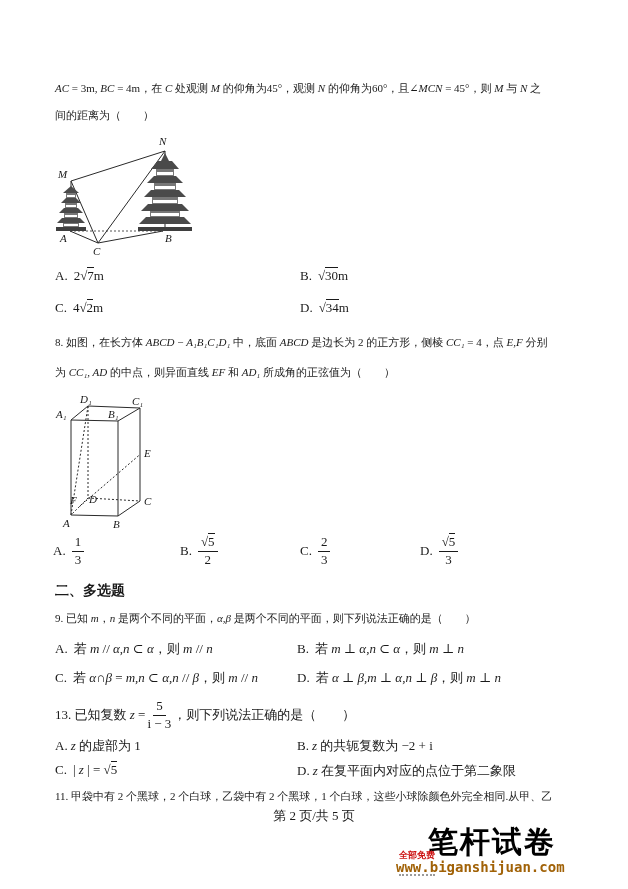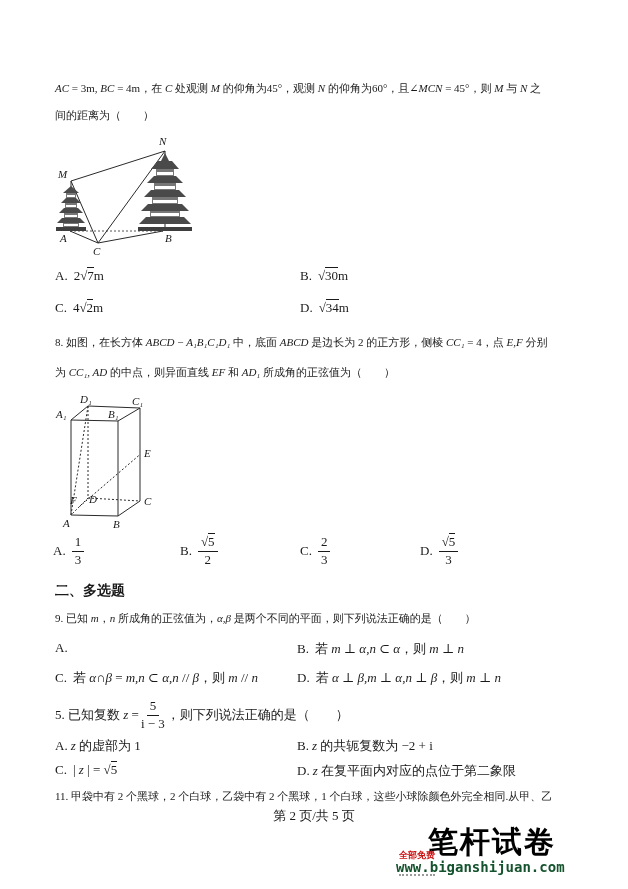--- a/index.html
+++ b/index.html
@@ -15,21 +15,21 @@
   .optrow{display:flex;align-items:center;font-size:13px;}
   .optrow .lab{margin-right:6px;}
   .frac{display:inline-flex;flex-direction:column;align-items:center;line-height:1.15;font-size:13px;}
   .frac .num{border-bottom:1px solid #1a1a1a;padding:0 3px 1px 3px;text-align:center;}
   .frac .den{padding-top:1px;text-align:center;}
   .sec-title{font-family:Liberation Serif, serif;font-weight:bold;font-size:14px;}
   .figsvg text{font-style:italic;font-size:11px;fill:#1a1a1a;font-family:"Liberation Serif","DejaVu Serif",serif;}
   .footer{left:0;width:628px;text-align:center;font-size:13px;}
   .wm-brand{font-family:"Liberation Sans","DejaVu Sans",sans-serif;font-weight:bold;font-size:30px;letter-spacing:2px;color:#000;}
   .wm-tag{font-size:9px;color:#cc1111;font-weight:bold;font-family:"Liberation Sans",sans-serif;border-bottom:2px dotted #9a9a9a;padding-bottom:12px;}
-  .wm-url{font-family:"DejaVu Sans Mono","Liberation Mono",monospace;font-weight:bold;font-size:14px;color:#14532d;}
+  .wm-url{font-family:"DejaVu Sans Mono","Liberation Mono",monospace;font-weight:bold;font-size:14px;color:#a16207;}
 </style>
 </head>
 <body>
 
 <div class="abs txt" style="left:55px;top:81px;"><span class="vi">AC</span><span> = 3m, </span><span class="vi">BC</span><span> = 4m，在 </span><span class="vi">C</span><span> 处观测 </span><span class="vi">M</span><span> 的仰角为45°，观测 </span><span class="vi">N</span><span> 的仰角为60°，且∠</span><span class="vi">MCN</span><span> = 45°，则 </span><span class="vi">M</span><span> 与 </span><span class="vi">N</span><span> 之</span></div>
 <div class="abs txt" style="left:55px;top:108px;"><span>间的距离为（　　）</span></div>
 
 <svg class="abs figsvg" style="left:50px;top:131px;" width="200" height="128" viewBox="0 0 200 128">
 
   <line x1="20" y1="100" x2="113" y2="100" stroke="#555" stroke-width="1" stroke-dasharray="2,2"></line>
@@ -156,39 +156,40 @@
 <div class="abs optrow" style="left:420px;top:535px;">
   <span class="lab">D.</span>
   <span class="frac">
     <span class="num"><span>√</span><span class="ov">5</span></span>
     <span class="den"><span>3</span></span>
   </span>
 </div>
 
 <div class="abs sec-title" style="left:55px;top:582px;">二、多选题</div>
 
-<div class="abs txt" style="left:55px;top:611px;"><span>9. 已知 </span><span class="vi">m</span><span>，</span><span class="vi">n</span><span> 所成角的正弦值为，</span><span class="vi">α,β</span><span> 是两个不同的平面，则下列说法正确的是（　　）</span></div>
+<div class="abs txt" style="left:55px;top:611px;"><span>9. 已知 </span><span class="vi">m</span><span>，</span><span class="vi">n</span><span> 是两个不同的平面，</span><span class="vi">α,β</span><span> 是两个不同的平面，则下列说法正确的是（　　）</span></div>
 <div class="abs optrow" style="left:55px;top:640px;">
   <span class="lab">A.</span>
+  <span><span>若 </span><span class="vi">m</span><span> // </span><span class="vi">α</span><span>,</span><span class="vi">n</span><span> ⊂ </span><span class="vi">α</span><span>，则 </span><span class="vi">m</span><span> // </span><span class="vi">n</span></span>
 </div>
 <div class="abs optrow" style="left:297px;top:640px;">
   <span class="lab">B.</span>
   <span><span>若 </span><span class="vi">m</span><span> ⊥ </span><span class="vi">α</span><span>,</span><span class="vi">n</span><span> ⊂ </span><span class="vi">α</span><span>，则 </span><span class="vi">m</span><span> ⊥ </span><span class="vi">n</span></span>
 </div>
 <div class="abs optrow" style="left:55px;top:669px;">
   <span class="lab">C.</span>
   <span><span>若 </span><span class="vi">α</span><span>∩</span><span class="vi">β</span><span> = </span><span class="vi">m</span><span>,</span><span class="vi">n</span><span> ⊂ </span><span class="vi">α</span><span>,</span><span class="vi">n</span><span> // </span><span class="vi">β</span><span>，则 </span><span class="vi">m</span><span> // </span><span class="vi">n</span></span>
 </div>
 <div class="abs optrow" style="left:297px;top:669px;">
   <span class="lab">D.</span>
   <span><span>若 </span><span class="vi">α</span><span> ⊥ </span><span class="vi">β</span><span>,</span><span class="vi">m</span><span> ⊥ </span><span class="vi">α</span><span>,</span><span class="vi">n</span><span> ⊥ </span><span class="vi">β</span><span>，则 </span><span class="vi">m</span><span> ⊥ </span><span class="vi">n</span></span>
 </div>
 
 <div class="abs optrow" style="left:55px;top:696px;height:38px;">
-  <span><span>5. 已知复数 </span><span class="vi">z</span><span> = </span></span>
+  <span><span>13. 已知复数 </span><span class="vi">z</span><span> = </span></span>
   <span class="frac" style="margin:0 2px;">
     <span class="num"><span>5</span></span>
     <span class="den"><span>i − 3</span></span>
   </span>
   <span><span>，则下列说法正确的是（　　）</span></span>
 </div>
 <div class="abs optrow" style="left:55px;top:737px;">
   <span class="lab" style="margin-right:3px;">A.</span>
   <span><span class="vi">z</span><span> 的虚部为 1</span></span>
 </div>

